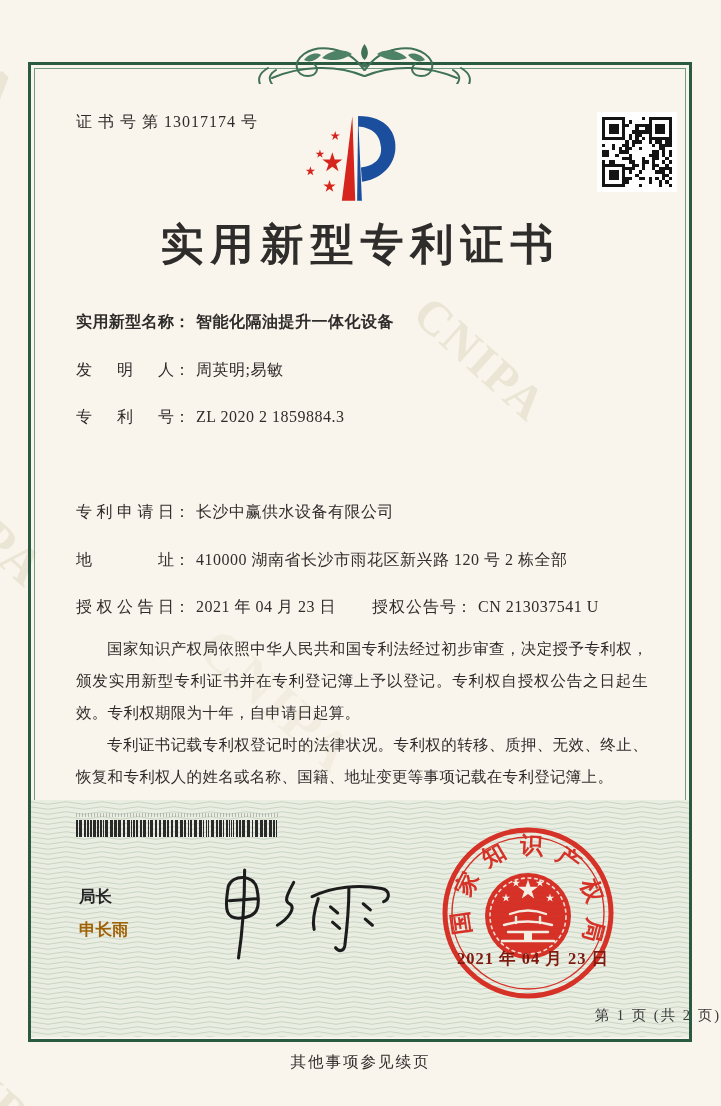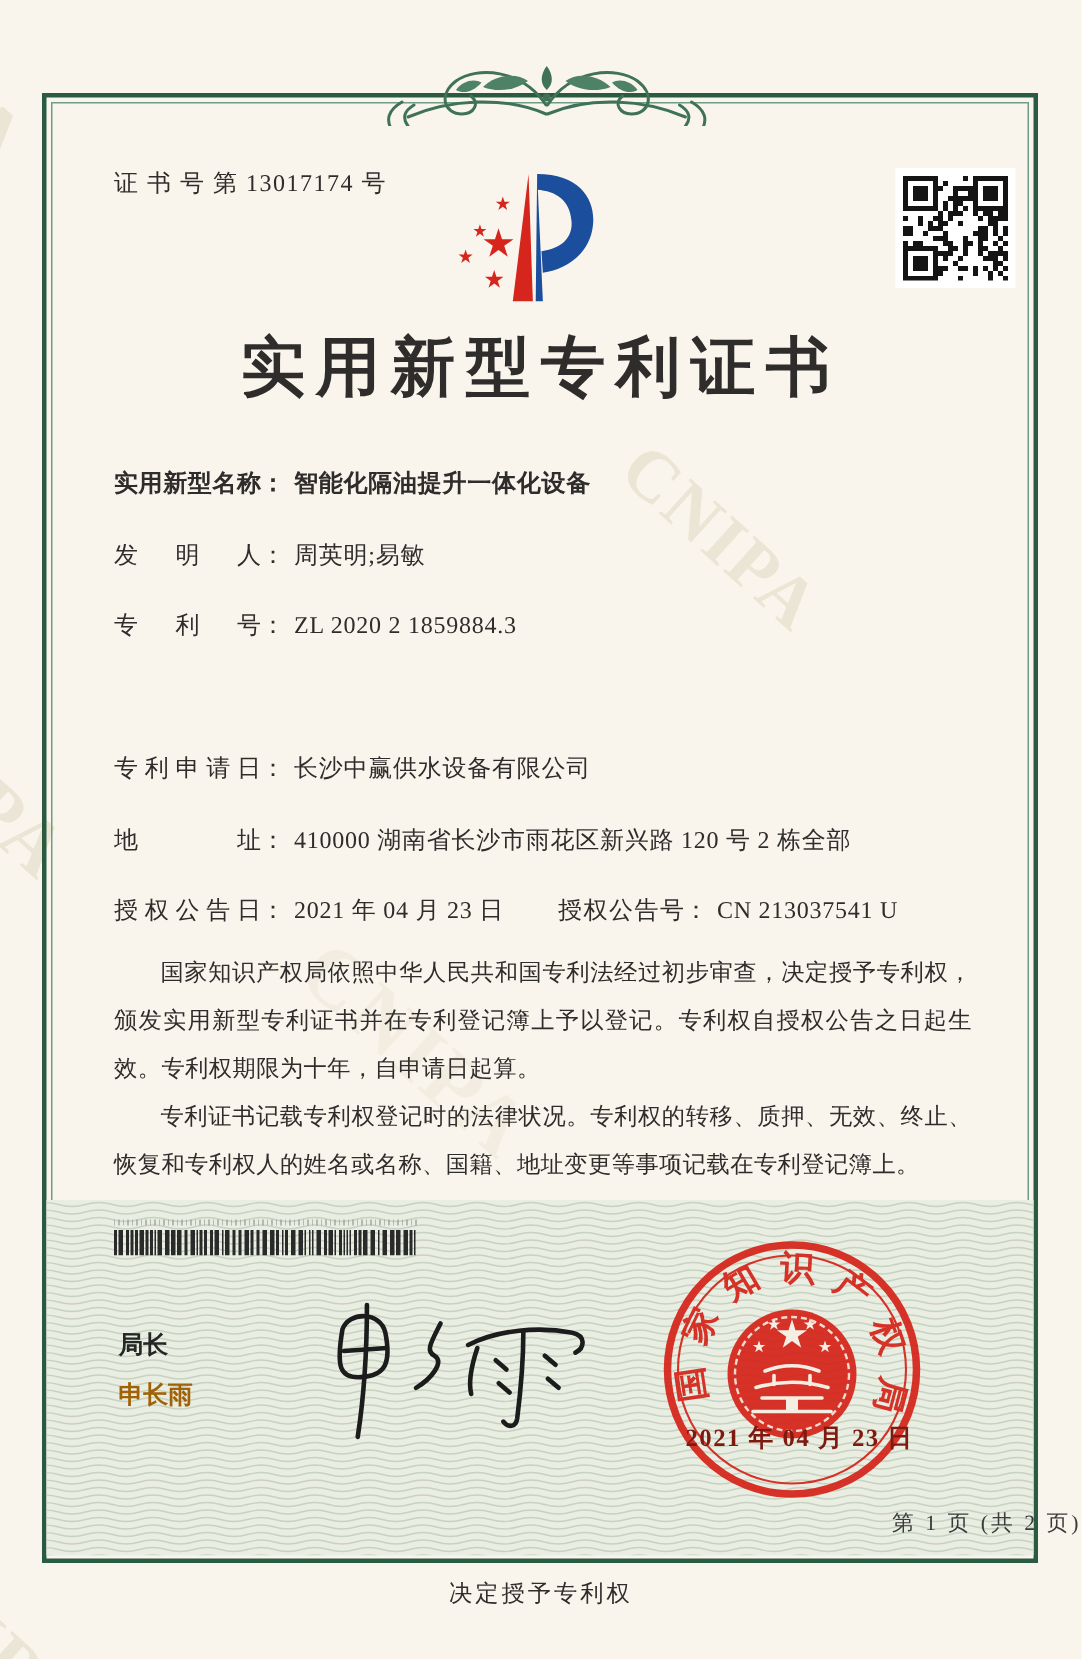--- a/index.html
+++ b/index.html
@@ -513,15 +513,15 @@
           <path d="M102,95 L102,101"></path>
         <path d="M70,110 L110,110"></path>
         <path d="M64,119 L116,119"></path>
       </g>
       <rect x="86" y="110" width="8" height="8" fill="#f6efe4"></rect>
     </g>
   </svg>
   <div class="seal-date">2021 年 04 月 23 日</div>
 
   <div class="page-no">第 1 页 (共 2 页)</div>
-  <div class="cont-note">决定授予专利权</div>
+  <div class="cont-note">其他事项参见续页</div>
 
 </div>
 
 </body></html>

